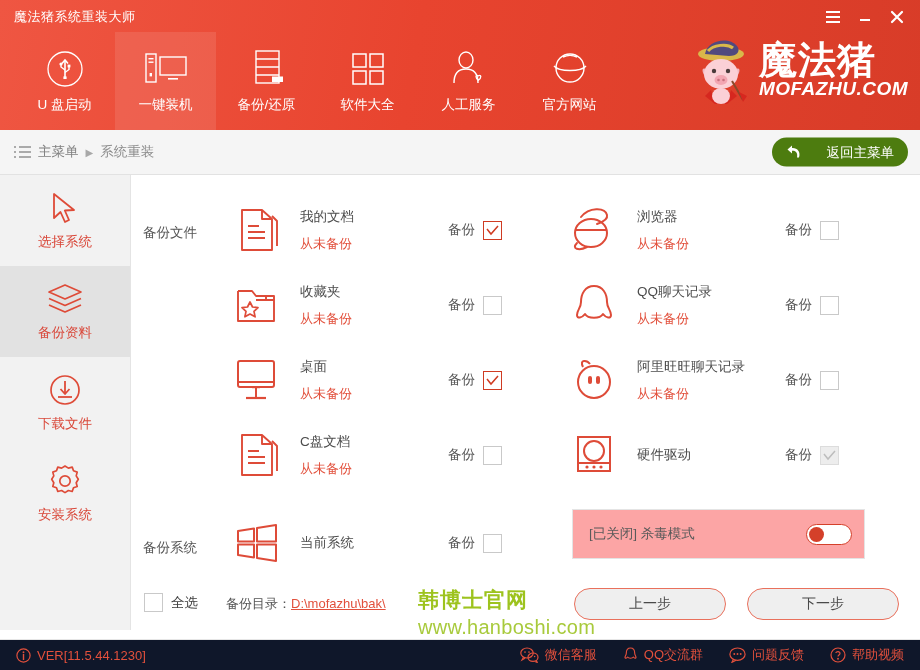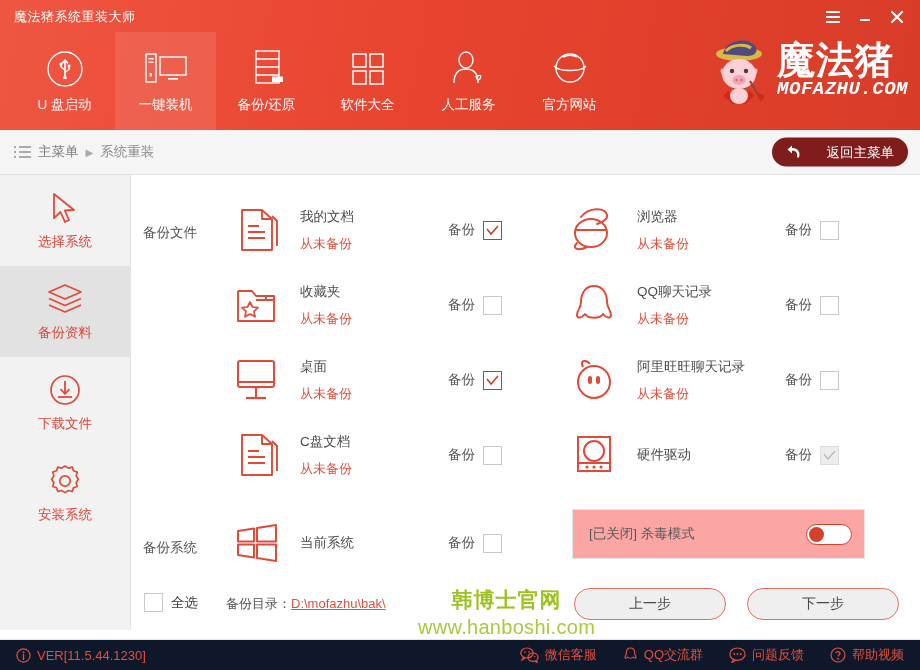--- a/index.html
+++ b/index.html
@@ -73,39 +73,39 @@
   }
   .brand-text { margin-left: 2px; }
   .brand-cn {
     font-size: 38px; font-weight: bold; color: #ffffff;
     letter-spacing: 1px; line-height: 1; white-space: nowrap;
     font-family: "DejaVu Sans", sans-serif;
   }
   .brand-url {
     font-size: 19px; font-weight: bold; font-style: italic; color: #ffffff;
     letter-spacing: .5px; line-height: 1.1; text-align: left;
-    font-family: Liberation Mono, monospace;
+    font-family: Liberation Sans, sans-serif;
   }
 
   
   .crumbbar {
     position: relative;
     height: 45px;
     background: #f5f5f5;
     border-bottom: 1px solid #e2e2e2;
     display: flex; align-items: center;
   }
   .crumb-left { display: flex; align-items: center; gap: 7px; padding-left: 14px; }
   .crumb-txt { font-size: 13.5px; color: #808080; cursor: pointer; }
   .crumb-sep { font-size: 10px; color: #a8a8a8; }
   .crumb-cur { font-size: 13.5px; color: #8c8c8c; }
   .back-btn {
     position: absolute; right: 12px; top: 50%; transform: translateY(-50%);
     height: 29px; min-width: 128px;
-    background: #7f1d1d;
+    background: #4d7c0f;
     border-radius: 15px;
     display: flex; align-items: center; gap: 23px;
     color: #ffffff; font-size: 13.5px;
     cursor: pointer;
     padding: 0 14px;
   }
 
   
   .body {
     display: flex;
@@ -236,21 +236,21 @@
 
   
   .watermark {
     position: absolute;
     left: 418px; top: 586px;
     pointer-events: none;
     z-index: 20;
   }
   .wm1 {
     font-size: 21px; color: #9dc31e; font-weight: bold;
-    letter-spacing: 1px; text-align: center;
+    letter-spacing: 1px; text-align: left;
     font-family: Liberation Serif, serif;
   }
   .wm2 {
     font-size: 20px; color: #a8ca3c;
     letter-spacing: .3px; margin-top: 2px;
     font-family: "Liberation Sans", sans-serif;
   }
 
   
   .status {

